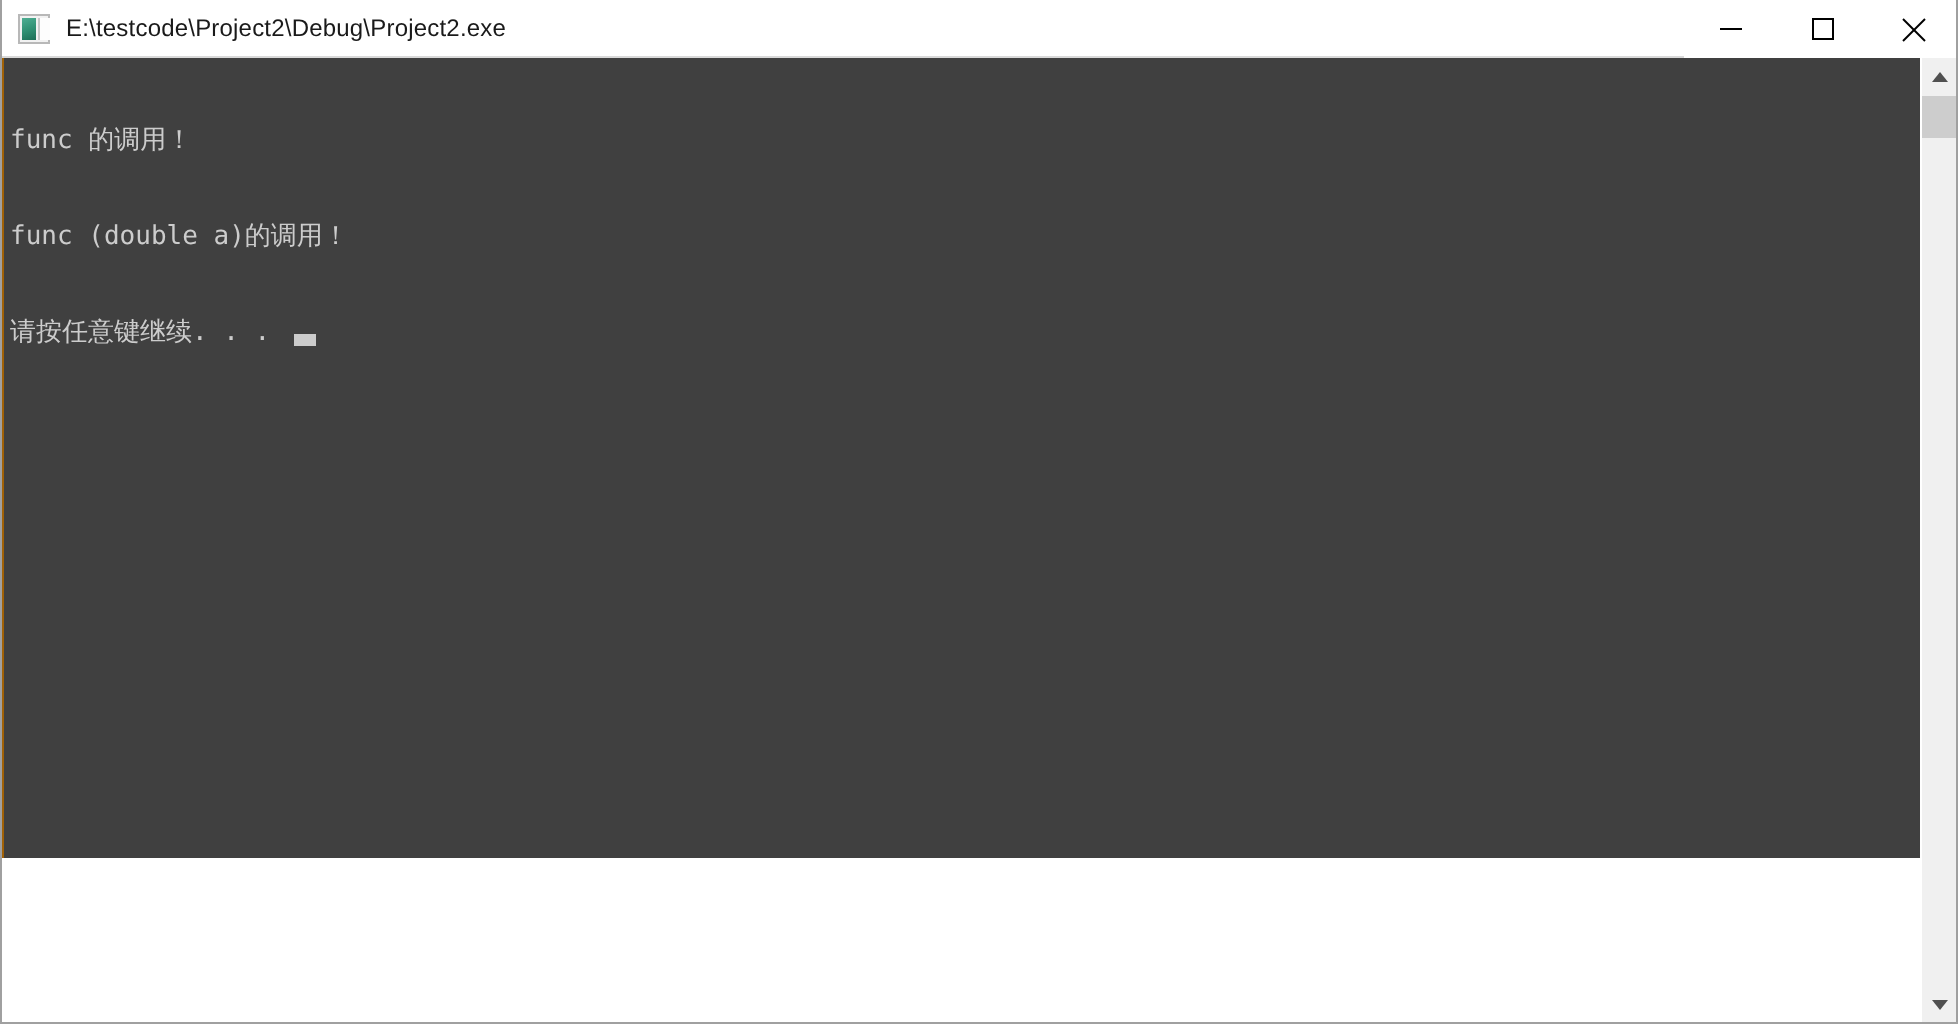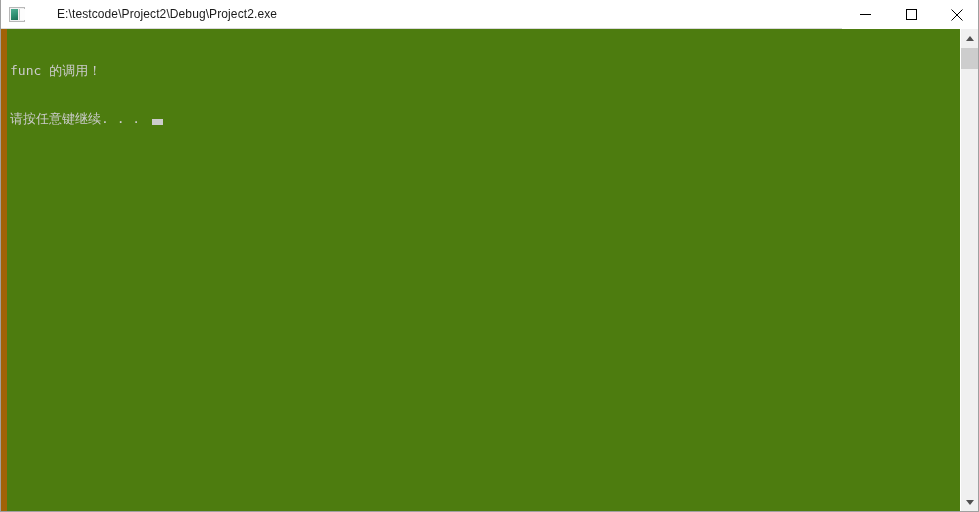--- a/index.html
+++ b/index.html
@@ -30,21 +30,20 @@
     position: absolute;
     left: 0;
     top: 0;
     width: 979px;
     height: 29px;
     background: #ffffff;
     border-bottom: 1px solid #d9d9d9;
     display: flex;
     align-items: center;
     box-sizing: border-box;
-    gap: 24px;
   }
   .title-icon {
     width: 16px;
     height: 15px;
     margin-left: 8px;
     margin-right: 8px;
     position: relative;
     flex: 0 0 auto;
     background: #f2f2f2;
     border: 1px solid #b8b8b8;
@@ -94,25 +93,25 @@
     background: #ffffff;
   }
   .tbtn svg { display: block; }
 
   
   .console {
     position: absolute;
     left: 0;
     top: 29px;
     width: 961px;
-    height: 482px;
-    background: #4d7c0f;
+    height: 400px;
+    background: #404040;
     overflow: hidden;
     box-sizing: border-box;
-    border-left: 6px solid #a16207;
+    border-left: 1px solid #a16207;
   }
   .console-text {
     position: absolute;
     left: 3px;
     top: 2px;
     font-family: "DejaVu Sans Mono", "Liberation Mono", monospace;
     font-size: 13px;
     line-height: 16px;
     color: #cccccc;
     white-space: pre;
@@ -201,20 +200,21 @@
           <line x1="0.5" y1="0.5" x2="11.5" y2="11.5" stroke="#000000" stroke-width="1"></line>
           <line x1="11.5" y1="0.5" x2="0.5" y2="11.5" stroke="#000000" stroke-width="1"></line>
         </svg>
       </div>
     </div>
   </div>
 
   <div class="console">
     <div class="console-text">
       <div class="console-line">func 的调用！</div>
+      <div class="console-line">func (double a)的调用！</div>
       <div class="cursor-line">
         <span>请按任意键继续. . . </span>
         <span class="cursor-block"></span>
       </div>
     </div>
   </div>
 
   <div class="scrollbar">
     <div class="sb-btn sb-up">
       <div class="sb-arrow up"></div>

